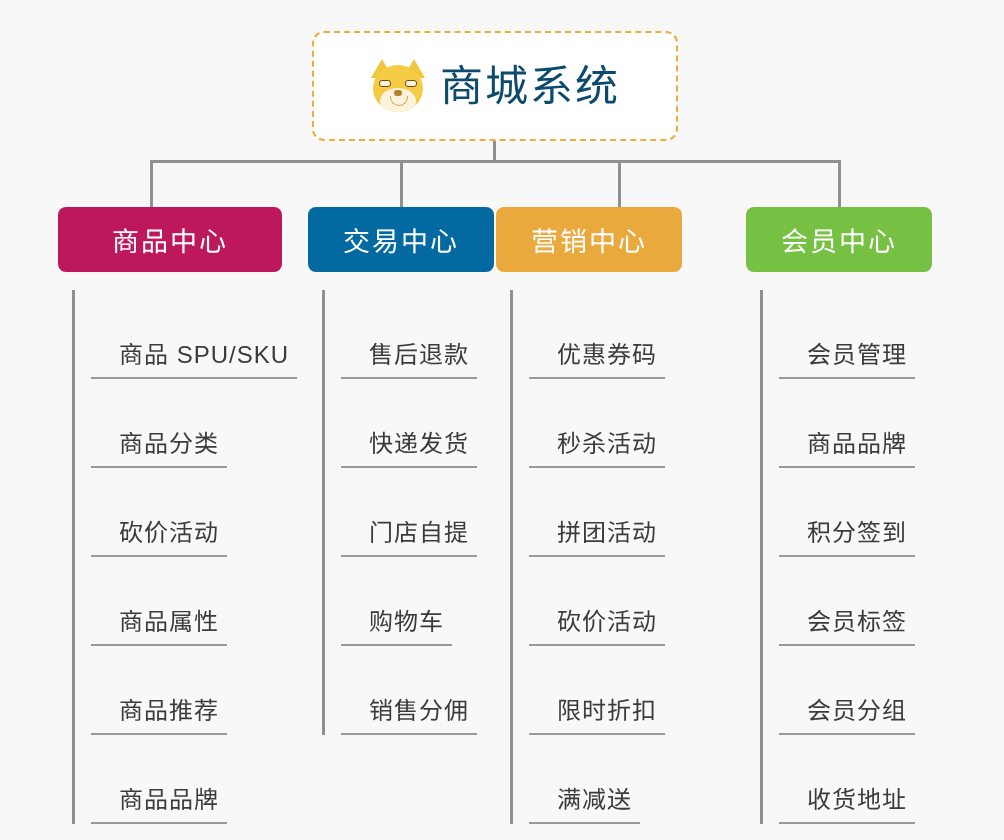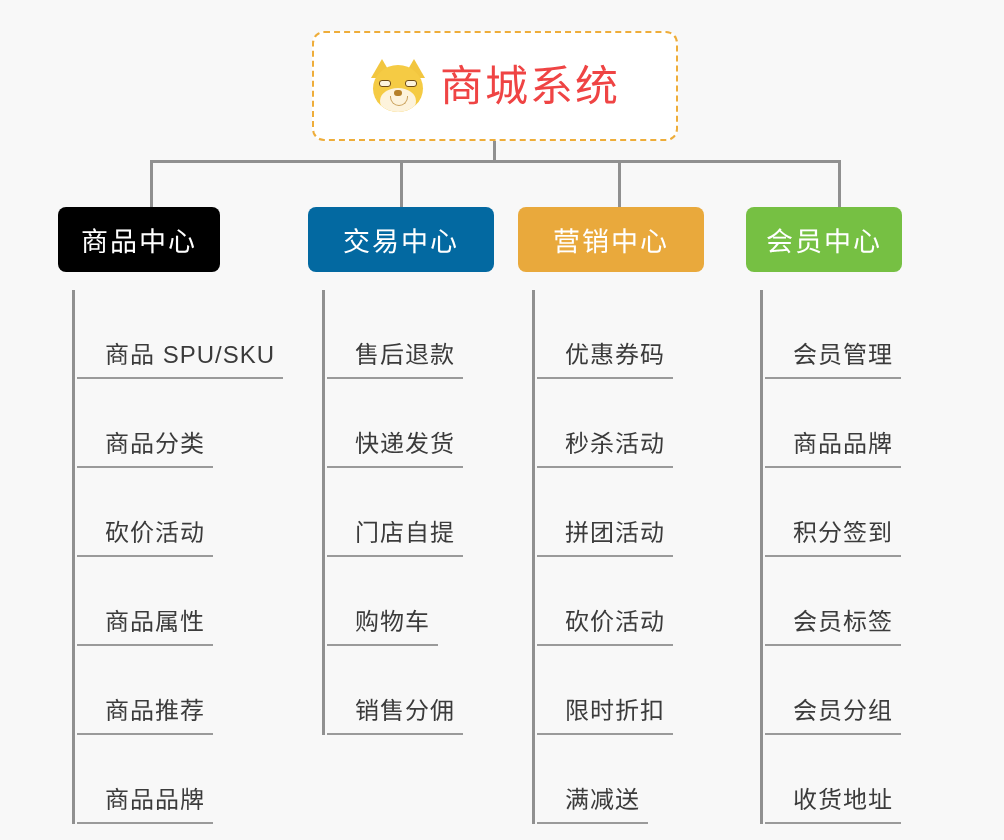--- a/index.html
+++ b/index.html
@@ -32,21 +32,21 @@
     background: #ffffff;
     border: 2px dashed #eead3a;
     border-radius: 12px;
     display: flex;
     align-items: center;
     justify-content: center;
     gap: 14px;
   }
   .root-title {
     font-size: 43px;
-    color: #ef4444;
+    color: #0c4a6e;
     letter-spacing: 2px;
     line-height: 1;
     white-space: nowrap;
   }
 
   
   .dog-icon {
     position: relative;
     width: 56px;
     height: 54px;
@@ -139,21 +139,21 @@
     font-size: 27px;
     letter-spacing: 2px;
     white-space: nowrap;
   }
 
   
   .leaves {
     position: relative;
     margin-left: 14px;
     margin-top: 18px;
-    padding-left: 2px;
+    padding-left: 16px;
     border-left: 3px solid #909090;
   }
   .leaf {
     position: relative;
     height: 89px;
     display: flex;
     align-items: flex-end;
     box-sizing: border-box;
   }
   .leaf-label {
@@ -188,21 +188,21 @@
 
   <div class="conn v" style="left:493px; top:141px;  height:22px;"></div>
   <div class="conn h" style="left:150px; top:160px;  width:690px;"></div>
   <div class="conn v" style="left:150px; top:160px;  height:48px;"></div>
   <div class="conn v" style="left:400px; top:160px;  height:48px;"></div>
   <div class="conn v" style="left:618px; top:160px;  height:48px;"></div>
   <div class="conn v" style="left:838px; top:160px;  height:48px;"></div>
 
   <div id="columns">
       <div class="column" style="left: 58px; width: 186px;">
-        <div class="cat-header" style="background: #000000; width: 162px;">商品中心</div>
+        <div class="cat-header" style="background: #be185d; width: 224px;">商品中心</div>
         <div class="leaves">
           <div class="leaf">
             <span class="leaf-label">商品 SPU/SKU</span>
           </div>
           <div class="leaf">
             <span class="leaf-label">商品分类</span>
           </div>
           <div class="leaf">
             <span class="leaf-label">砍价活动</span>
           </div>
@@ -230,21 +230,21 @@
             <span class="leaf-label">门店自提</span>
           </div>
           <div class="leaf">
             <span class="leaf-label">购物车</span>
           </div>
           <div class="leaf">
             <span class="leaf-label">销售分佣</span>
           </div>
         </div>
       </div>
-      <div class="column" style="left: 518px; width: 186px;">
+      <div class="column" style="left: 496px; width: 186px;">
         <div class="cat-header" style="background: rgb(233, 169, 60); width: 186px;">营销中心</div>
         <div class="leaves">
           <div class="leaf">
             <span class="leaf-label">优惠券码</span>
           </div>
           <div class="leaf">
             <span class="leaf-label">秒杀活动</span>
           </div>
           <div class="leaf">
             <span class="leaf-label">拼团活动</span>
@@ -254,21 +254,21 @@
           </div>
           <div class="leaf">
             <span class="leaf-label">限时折扣</span>
           </div>
           <div class="leaf">
             <span class="leaf-label">满减送</span>
           </div>
         </div>
       </div>
       <div class="column" style="left: 746px; width: 186px;">
-        <div class="cat-header" style="background: rgb(118, 192, 67); width: 156px;">会员中心</div>
+        <div class="cat-header" style="background: rgb(118, 192, 67); width: 186px;">会员中心</div>
         <div class="leaves">
           <div class="leaf">
             <span class="leaf-label">会员管理</span>
           </div>
           <div class="leaf">
             <span class="leaf-label">商品品牌</span>
           </div>
           <div class="leaf">
             <span class="leaf-label">积分签到</span>
           </div>

